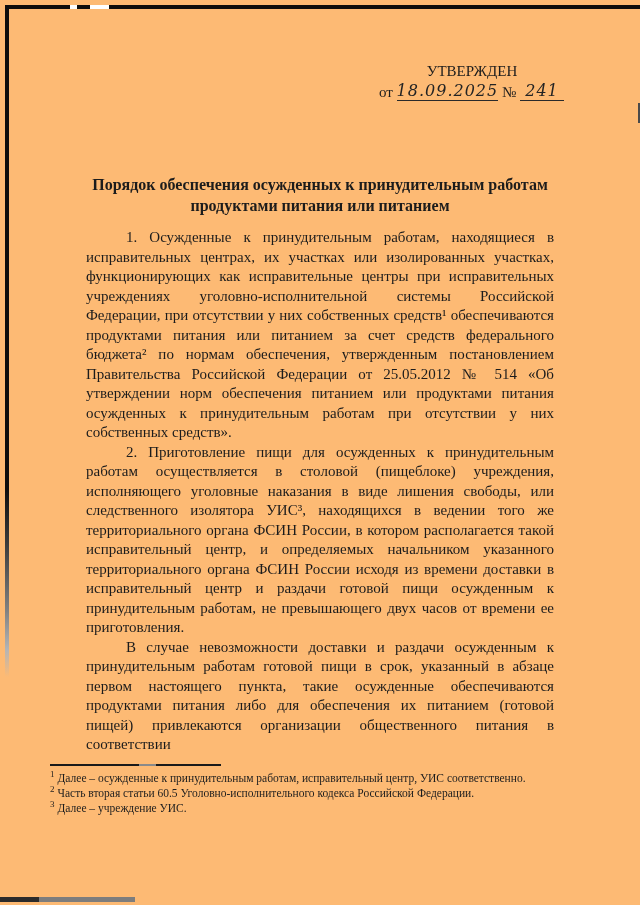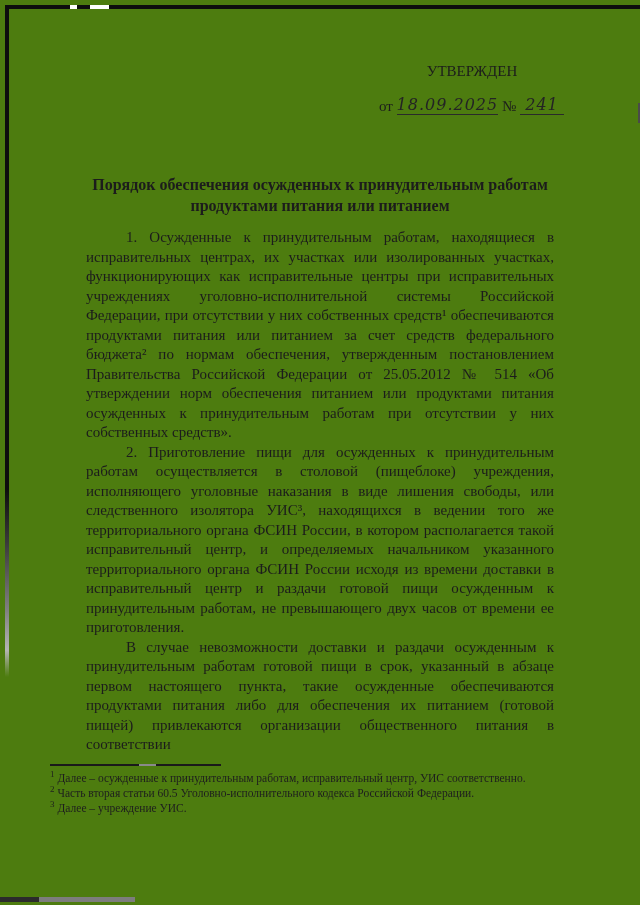--- a/index.html
+++ b/index.html
@@ -1,20 +1,20 @@
 <!DOCTYPE html>
 <html lang="ru"><head>
 <meta charset="utf-8">
 <style>
   html, body { margin:0; padding:0; background:#e8e8e8; }
   .page {
     position:relative;
     width:640px; height:905px;
     margin:0 auto;
-    background:#4d7c0f;
+    background:#fdba74;
     font-family:"Liberation Serif", serif;
     color:#1c1c1c;
     overflow:hidden;
   }
 
   
   .scan-top {
     position:absolute; top:5px; left:5px; right:0; height:4px;
     background:linear-gradient(to right,
       #0d0d0d 0 10.2%, #ffffff 10.2% 11.3%,
@@ -34,21 +34,21 @@
   .scan-right-tick {
     position:absolute; right:0; top:103px; width:2px; height:20px; background:#4a4a4a;
   }
 
   
   .approval {
     position:absolute; top:63px; left:379px; width:186px;
     font-size:15px; line-height:17.5px; white-space:nowrap;
   }
   .approval-line.center { text-align:center; }
-  .approval-line.fields { margin-top:16px; }
+  .approval-line.fields { margin-top:2px; }
   .handwritten {
     display:inline-block;
     font-family:"DejaVu Serif", serif;
     font-style:italic;
     font-size:16px;
     letter-spacing:1px;
     color:#242424;
     text-align:center;
     line-height:16px;
     padding-bottom:1px;

